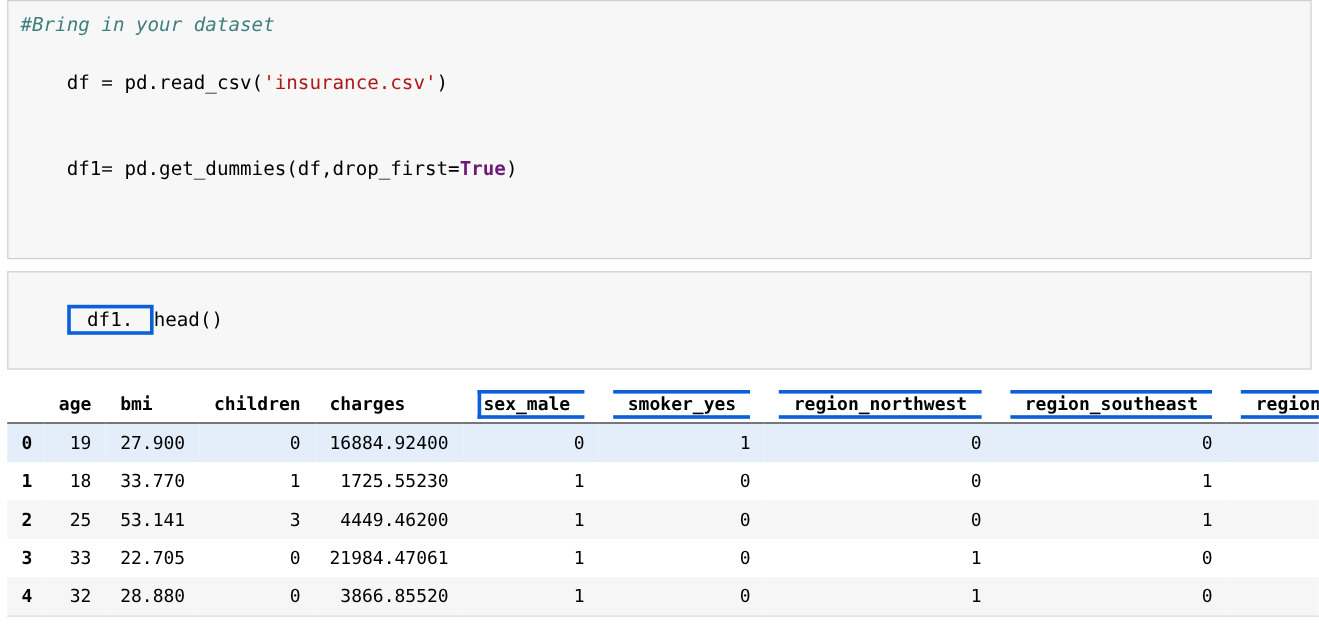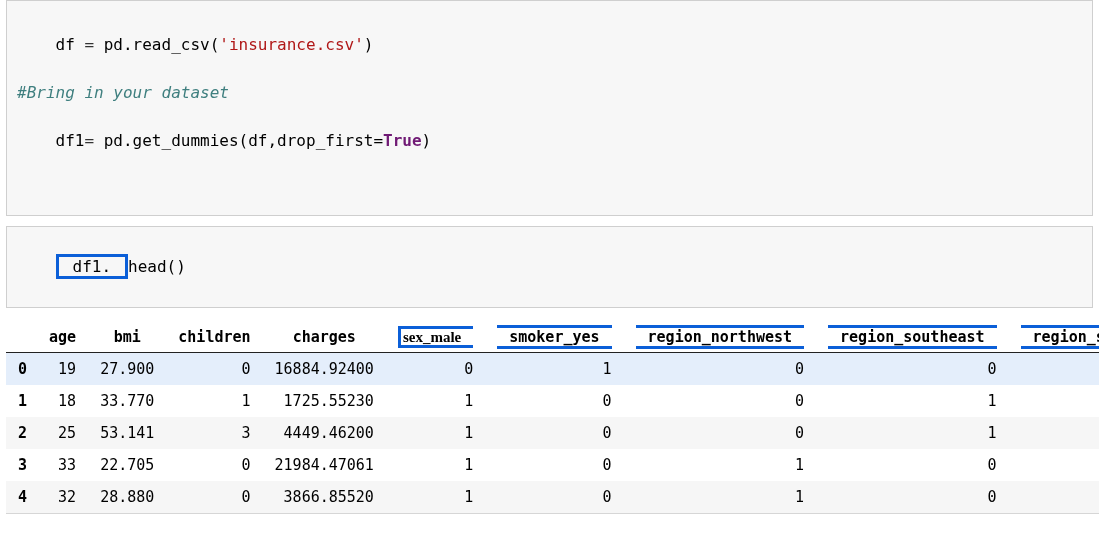--- a/index.html
+++ b/index.html
@@ -33,21 +33,21 @@
       margin: 0 6px 0 6px;
       padding-top: 4px;
     }
     table.df {
       border-collapse: collapse;
       font-size: 15px;
       width: 100%;
       border-bottom: 1px solid #d6d6d6;
     }
     table.df th {
-      text-align: center;
+      text-align: left;
       font-weight: bold;
       padding: 6px 12px 6px 12px;
       border: none;
     }
     table.df td {
       text-align: right;
       padding: 7px 12px;
       border: none;
     }
     table.df thead tr { border-bottom: 1px solid #222; }
@@ -66,24 +66,24 @@
       border: 3px solid #0b5fd8;
       padding: 0 2px;
       white-space: nowrap;
     }
     .gap-cell { height: 30px; }
   </style>
 </head>
 <body>
 
 <div class="code-cell">
+  <div class="code-line"><span class="c-comment">#Bring in your dataset</span></div>
   <div class="code-line">
     <span class="c-ident">df </span><span class="c-op">= </span><span class="c-ident">pd</span><span class="c-ident">.read_csv(</span><span class="c-str">'insurance.csv'</span><span class="c-ident">)</span>
   </div>
-  <div class="code-line"><span class="c-comment">#Bring in your dataset</span></div>
   <div class="code-line"></div>
   <div class="code-line">
     <span class="c-ident">df1</span><span class="c-op">= </span><span class="c-ident">pd</span><span class="c-ident">.get_dummies(df,drop_first=</span><span class="c-kw">True</span><span class="c-ident">)</span>
   </div>
   <div class="gap-cell"></div>
 </div>
 
 <div class="code-cell" style="padding-top:4px;padding-bottom:4px;">
   <div class="code-line">
     <span class="hl-code"><span>df1</span><span>.</span></span><span class="c-ident">head()</span>
@@ -92,21 +92,21 @@
 
 <div class="out-cell">
   <table class="df">
     <thead>
       <tr>
         <th></th>
         <th>age</th>
         <th>bmi</th>
         <th>children</th>
         <th>charges</th>
-        <th><span class="hl-head" style="border-right:none;padding-right:12px;font-family:Liberation Serif, serif;">sex_male</span></th>
+        <th><span class="hl-head" style="border-right:none;padding-right:12px;">sex_male</span></th>
         <th><span class="hl-head" style="border-left:none;border-right:none;padding-left:12px;padding-right:12px;">smoker_yes</span></th>
         <th><span class="hl-head" style="border-left:none;border-right:none;padding-left:12px;padding-right:12px;">region_northwest</span></th>
         <th><span class="hl-head" style="border-left:none;border-right:none;padding-left:12px;padding-right:12px;">region_southeast</span></th>
         <th><span class="hl-head" style="border-left:none;padding-left:12px;">region_southwest</span></th>
       </tr>
     </thead>
     <tbody id="df-body">
         <tr>
           <th class="idx">0</th>
           <td>19</td>

